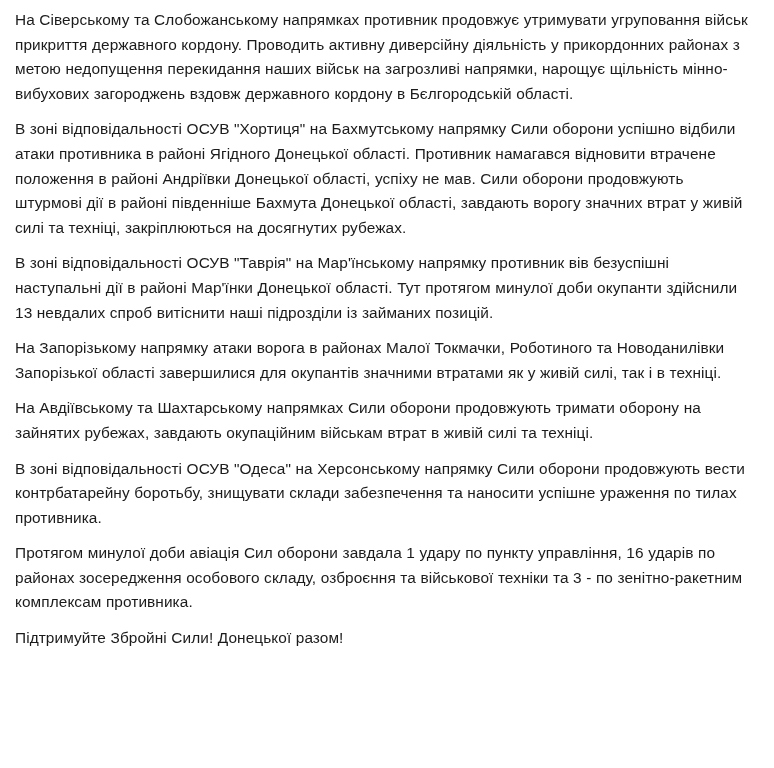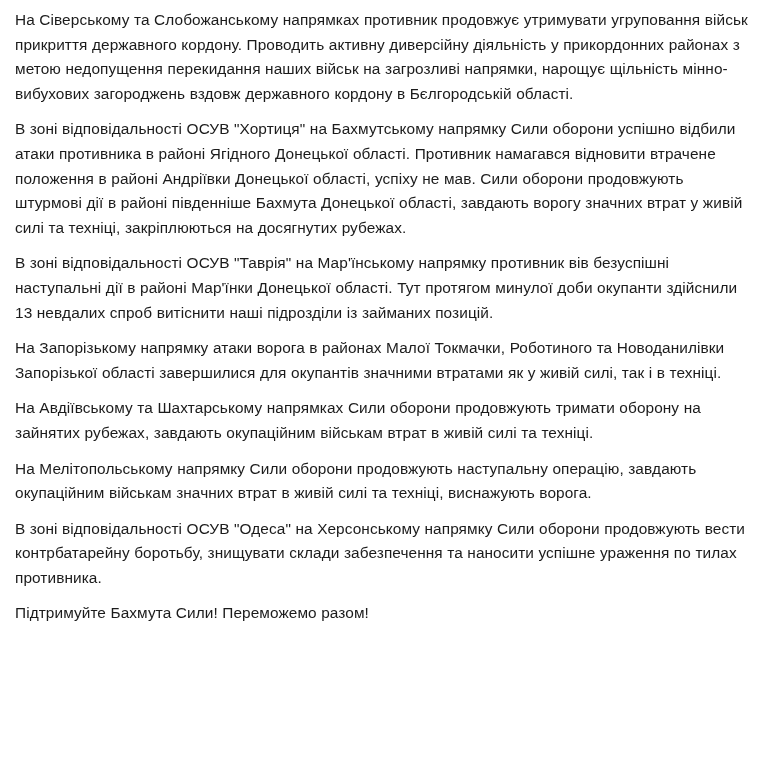--- a/index.html
+++ b/index.html
@@ -45,21 +45,21 @@
   <p class="para">На Сіверському та Слобожанському напрямках противник продовжує утримувати угруповання військ прикриття державного кордону. Проводить активну диверсійну діяльність у прикордонних районах з метою недопущення перекидання наших військ на загрозливі напрямки, нарощує щільність мінно-вибухових загороджень  вздовж державного кордону в Бєлгородській області.</p>
 
   <p class="para">В зоні відповідальності ОСУВ "Хортиця" на Бахмутському напрямку Сили оборони успішно відбили атаки противника в районі Ягідного Донецької області. Противник намагався відновити втрачене положення в районі Андріївки Донецької області, успіху не мав. Сили оборони продовжують штурмові дії в районі південніше Бахмута Донецької області, завдають ворогу значних втрат у живій силі та техніці, закріплюються на досягнутих рубежах.</p>
 
   <p class="para">В зоні відповідальності ОСУВ "Таврія" на Мар'їнському напрямку противник вів безуспішні наступальні дії в районі Мар'їнки Донецької області. Тут протягом минулої доби окупанти здійснили 13 невдалих спроб витіснити наші підрозділи із займаних позицій.</p>
 
   <p class="para">На Запорізькому напрямку атаки ворога в районах  Малої Токмачки, Роботиного та Новоданилівки Запорізької області завершилися для окупантів значними втратами як у живій силі, так і в техніці.</p>
 
   <p class="para">На Авдіївському та Шахтарському напрямках Сили оборони продовжують тримати оборону на зайнятих рубежах, завдають окупаційним військам втрат в живій силі та техніці.</p>
 
-  <p class="para">На Мелітопольському напрямку Сили оборони продовжують наступальну операцію, завдають окупаційним військам значних втрат в живій силі та техніці, виснажують ворога.</p>
 
   <p class="para">В зоні відповідальності ОСУВ "Одеса" на Херсонському напрямку Сили оборони продовжують вести контрбатарейну боротьбу, знищувати склади забезпечення та наносити успішне ураження по тилах противника.</p>
 
+  <p class="para">Протягом минулої доби авіація Сил оборони завдала 1 удару по пункту управління, 16 ударів по районах зосередження особового складу, озброєння та військової техніки та 3 - по зенітно-ракетним комплексам противника.</p>
 
 
-  <p class="para para-closing"><span>Підтримуйте Бахмута Сили! Переможемо разом!</span><br></p>
+  <p class="para para-closing"><span>Підтримуйте Збройні Сили! Донецької разом!</span><br></p>
 
 </div>
 
 </body></html>

